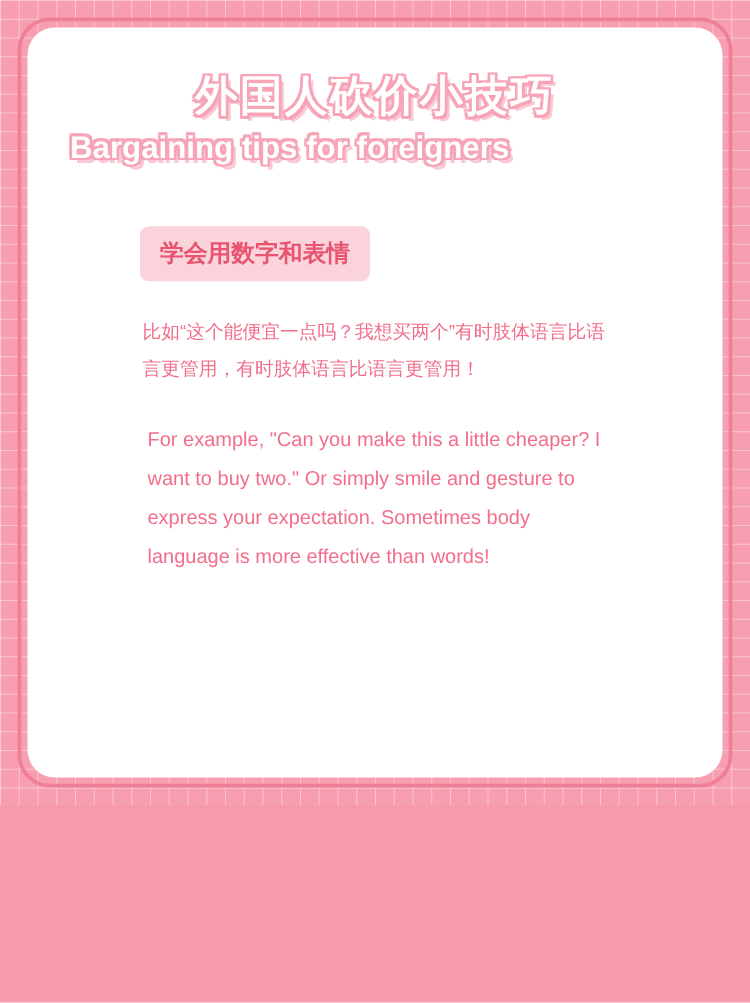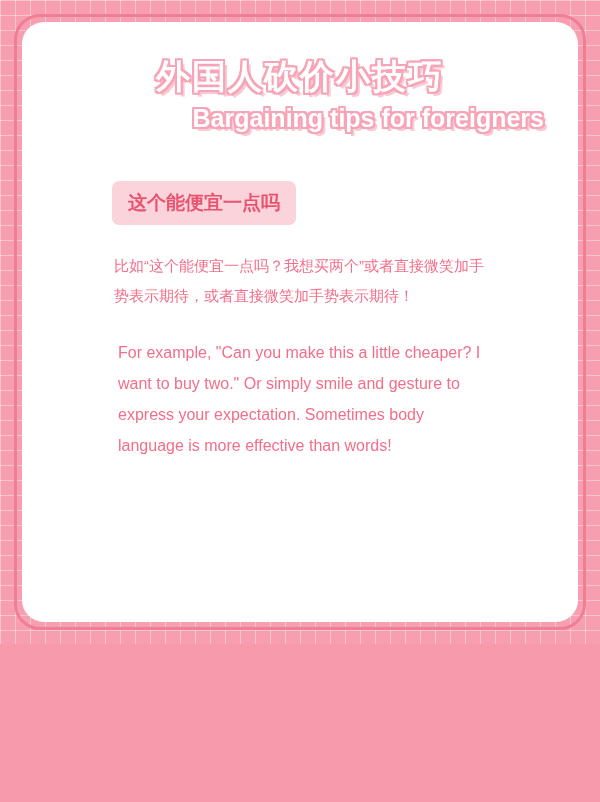--- a/index.html
+++ b/index.html
@@ -62,21 +62,21 @@
     font-weight: bold;
     color: #ffffff;
     letter-spacing: 2px;
     margin: 6px 0 2px 0;
     text-shadow:
       -2px 0 #f6a4b6, 0 -2px #f6a4b6, 2px 0 #f6a4b6, 0 2px #f6a4b6,
       -2px -2px #f6a4b6, 2px -2px #f6a4b6, -2px 2px #f6a4b6, 2px 2px #f6a4b6,
       4px 4px 0 #f9c9d4;
   }
   .title-en {
-    text-align: right;
+    text-align: left;
     font-size: 25px;
     font-weight: bold;
     color: #ffffff;
     letter-spacing: 0px;
     margin: 4px 0 0 0;
     text-shadow:
       -2px 0 #f6a4b6, 0 -2px #f6a4b6, 2px 0 #f6a4b6, 0 2px #f6a4b6,
       -2px -2px #f6a4b6, 2px -2px #f6a4b6, -2px 2px #f6a4b6, 2px 2px #f6a4b6,
       4px 4px 0 #f9c9d4;
   }
@@ -120,22 +120,22 @@
 <div class="poster">
   <div class="frame-ring"></div>
 
   <div class="card">
     <div class="card-inner">
 
       <h1 class="title-zh">外国人砍价小技巧</h1>
 
       <h2 class="title-en">Bargaining tips for foreigners</h2>
 
-      <div class="chip chip-zh">这个能便宜一点吗</div>
+      <div class="chip chip-zh">学会用数字和表情</div>
 
-      <p class="body-zh">比如“这个能便宜一点吗？我想买两个”或者直接微笑加手势表示期待，或者直接微笑加手势表示期待！</p>
+      <p class="body-zh">比如“这个能便宜一点吗？我想买两个”有时肢体语言比语言更管用，有时肢体语言比语言更管用！</p>
 
 
       <p class="body-en">For example, "Can you make this a little cheaper? I want to buy two." Or simply smile and gesture to express your expectation. Sometimes body language is more effective than words!</p>
 
     </div>
   </div>
 </div>
 
 </body></html>

